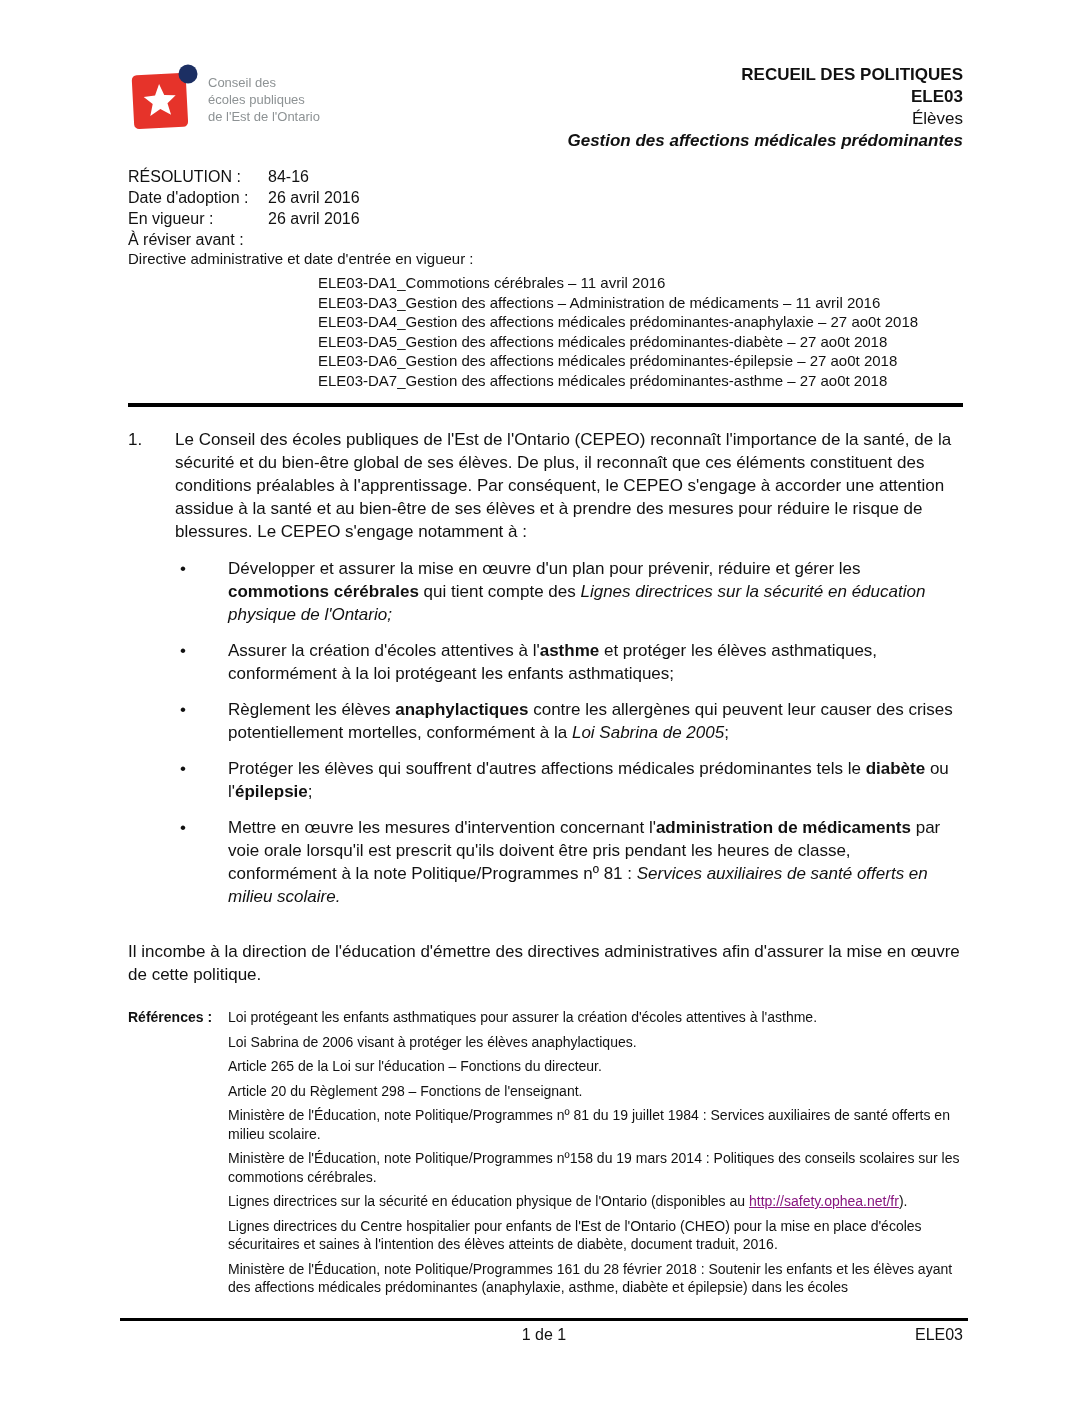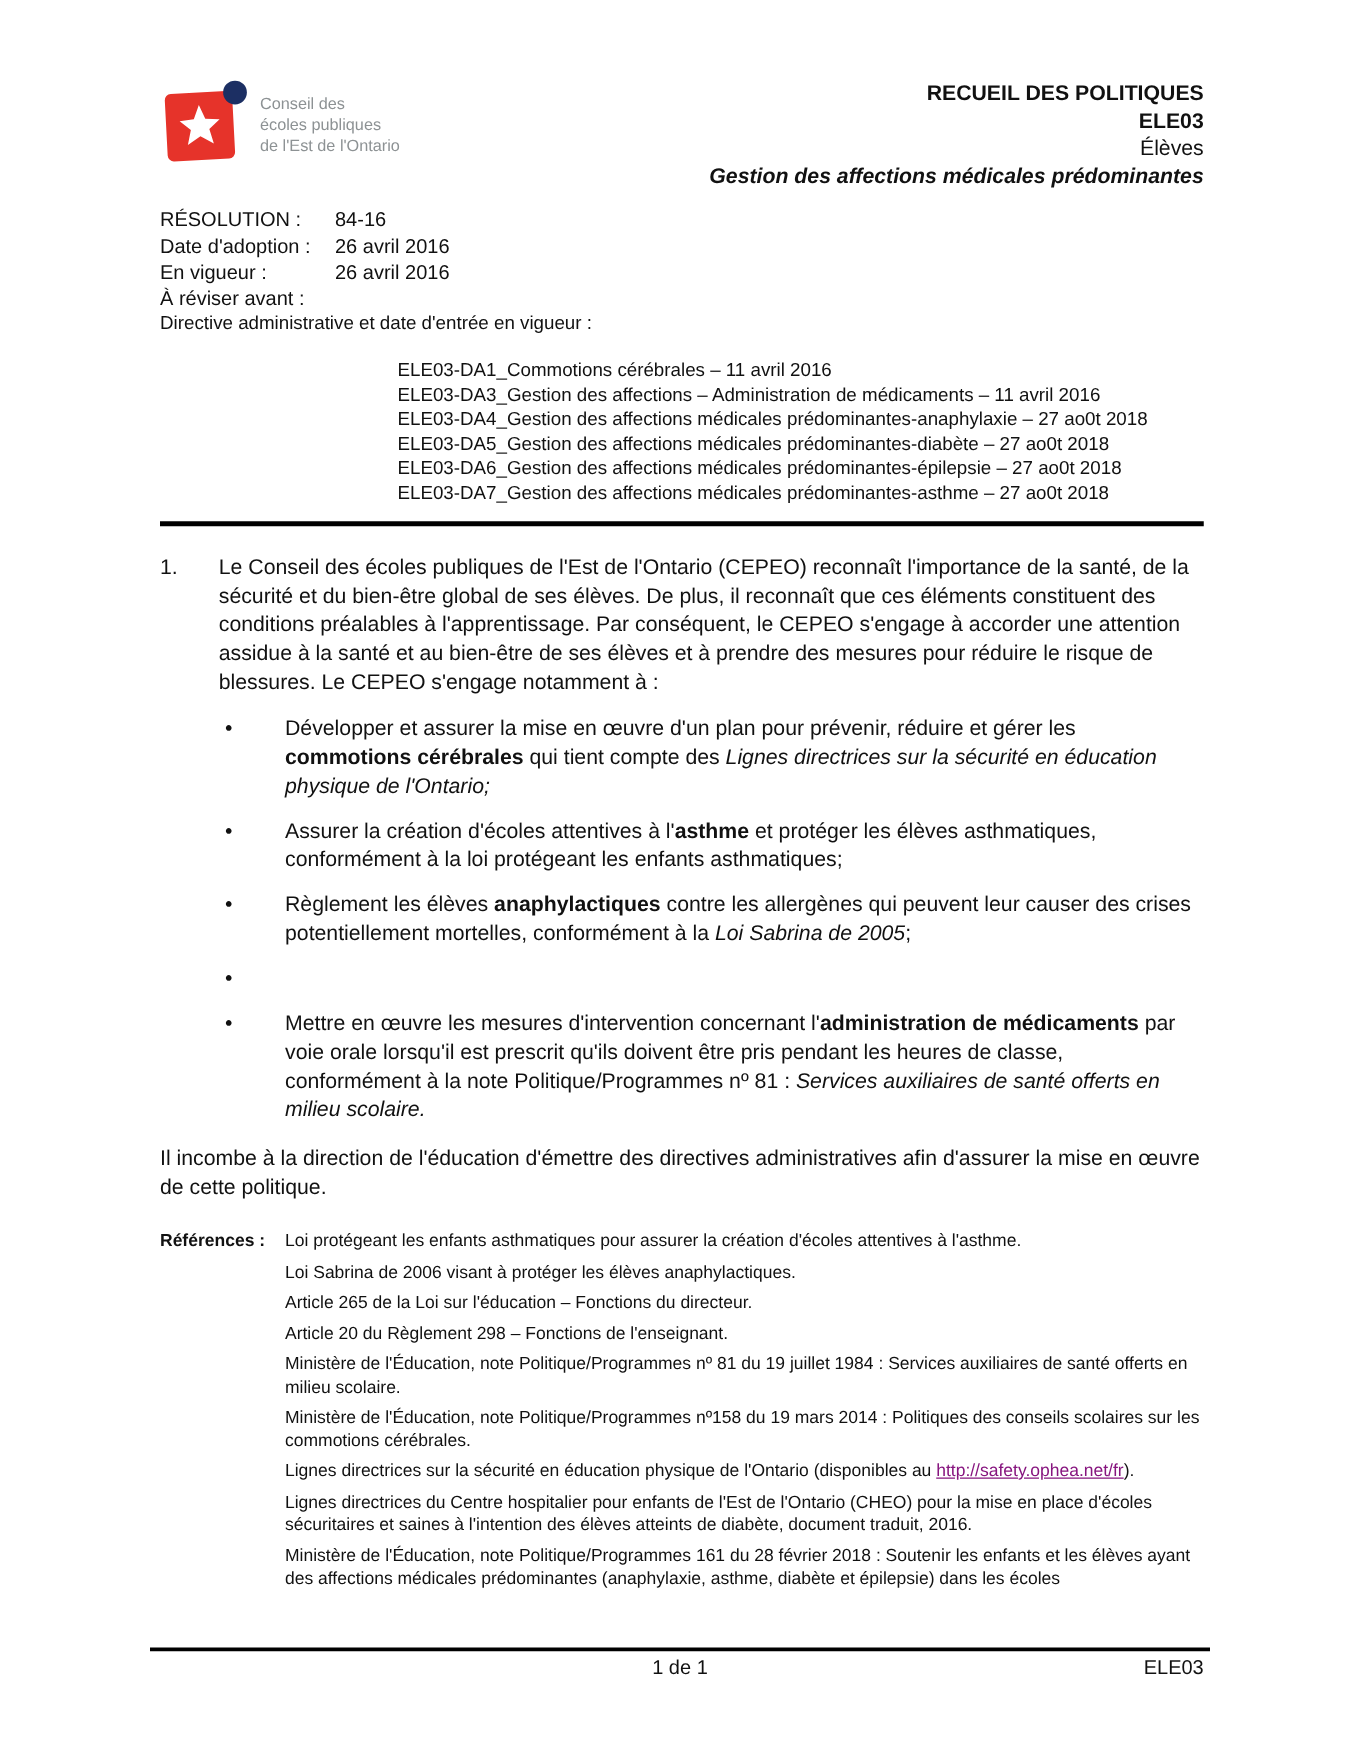--- a/index.html
+++ b/index.html
@@ -18,32 +18,32 @@
   .brand-text { color:#8d9294; font-size:13px; line-height:17px; padding-top:12px; }
   .hdr-right { text-align:right; font-size:17px; line-height:22px; padding-top:2px; }
   .hdr-right .b1 { font-weight:bold; }
   .hdr-right .b2 { font-weight:bold; }
   .hdr-right .b4 { font-weight:bold; font-style:italic; }
 
   
   .meta { margin-top:0px; font-size:16px; line-height:21px; }
   .meta-row { display:grid; grid-template-columns:140px auto; }
   .directive-heading { font-size:15px; }
-  .directives { margin-top:20px; padding-left:190px; font-size:15px; line-height:19.5px; }
+  .directives { margin-top:6px; padding-left:190px; font-size:15px; line-height:19.5px; }
 
   .rule { margin-top:13px; height:4px; background:#000; }
 
   
   .para1 { margin-top:21px; display:grid; grid-template-columns:47px auto; font-size:17px; line-height:23px; }
   .bullets { margin-top:14px; }
   .bullet { display:grid; grid-template-columns:100px auto; margin-bottom:13px; font-size:17px; line-height:23px; }
   .bullet .marker { padding-left:52px; }
   .b { font-weight:bold; }
   .i { font-style:italic; }
-  .closing { margin-top:16px; font-size:17px; line-height:23px; }
+  .closing { margin-top:32px; font-size:17px; line-height:23px; }
 
   
   .refs { margin-top:22px; display:grid; grid-template-columns:100px auto; font-size:14px; line-height:18.5px; }
   .refs-label { font-weight:bold; }
   .ref-item { margin-bottom:6px; }
   .link { color:#87157f; text-decoration:underline; }
 
   
   .footer { position:absolute; left:120px; right:120px; top:1318px; }
   .footer-rule { height:3px; background:#000; }
@@ -144,20 +144,21 @@
           <div class="btext"><span>Assurer la création d'écoles attentives à l'</span><span class="b">asthme</span><span> et protéger les élèves asthmatiques, conformément à la loi protégeant les enfants asthmatiques;</span></div>
         </div>
 
         <div class="bullet">
           <span class="marker">•</span>
           <div class="btext"><span>Règlement les élèves </span><span class="b">anaphylactiques</span><span> contre les allergènes qui peuvent leur causer des crises potentiellement mortelles, conformément à la </span><span class="i">Loi Sabrina de 2005</span><span>;</span></div>
         </div>
 
         <div class="bullet">
           <span class="marker">•</span>
+          <div class="btext"><span>Protéger les élèves qui souffrent d'autres affections médicales prédominantes tels le </span><span class="b">diabète</span><span> ou l'</span><span class="b">épilepsie</span><span>;</span></div>
         </div>
 
         <div class="bullet">
           <span class="marker">•</span>
           <div class="btext"><span>Mettre en œuvre les mesures d'intervention concernant l'</span><span class="b">administration de médicaments</span><span> par voie orale lorsqu'il est prescrit qu'ils doivent être pris pendant les heures de classe, conformément à la note Politique/Programmes nº 81 : </span><span class="i">Services auxiliaires de santé offerts en milieu scolaire.</span></div>
         </div>
       </div>
 
     <div class="closing">Il incombe à la direction de l'éducation d'émettre des directives administratives afin d'assurer la mise en œuvre de cette politique.</div>
 

